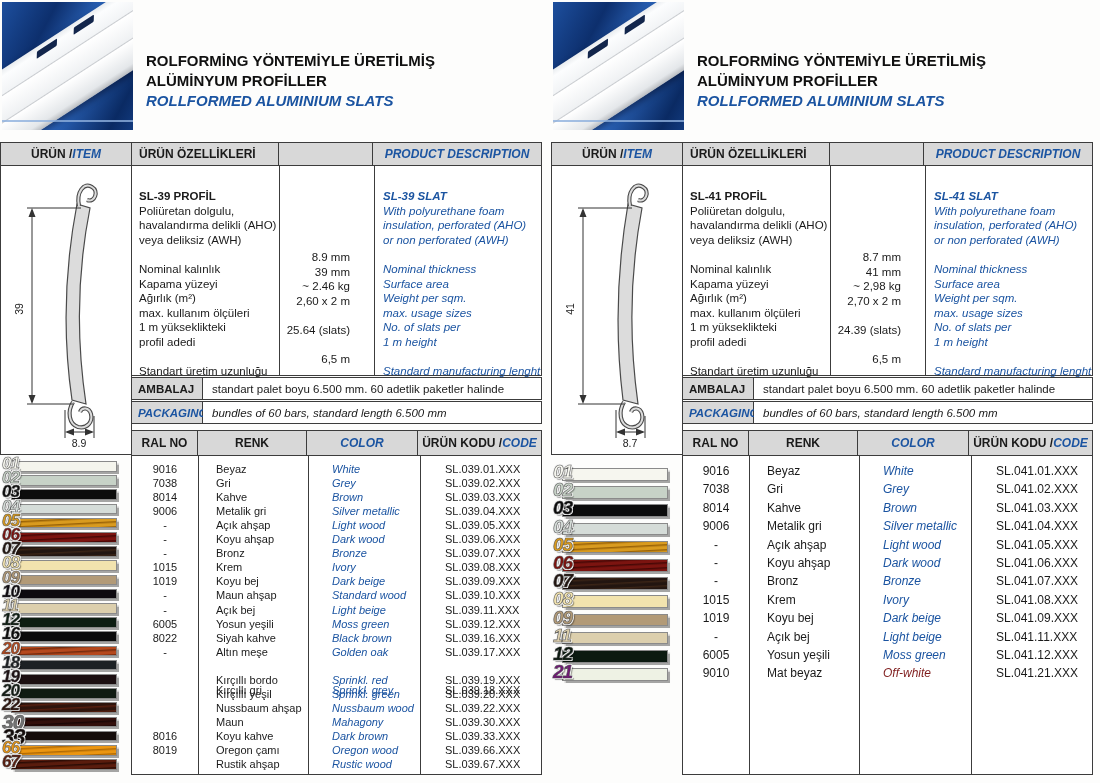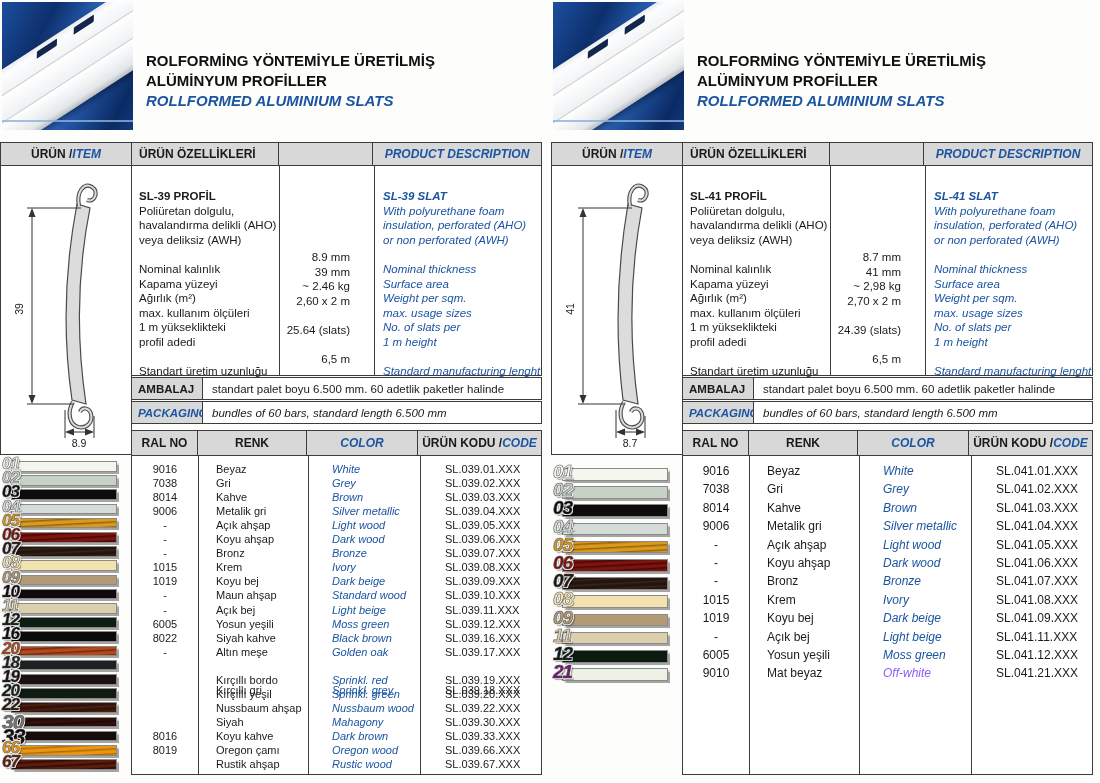--- a/index.html
+++ b/index.html
@@ -322,21 +322,21 @@
         <span class="c-code">SL.039.20.XXX</span>
       </div>
       <div class="ct-row" style="top: 245.85px; height: 14.05px; font-size: 11px;">
         <span class="c-ral"></span>
         <span class="c-renk">Nussbaum ahşap</span>
         <span class="c-color" style="color: rgb(27, 84, 161);">Nussbaum wood</span>
         <span class="c-code">SL.039.22.XXX</span>
       </div>
       <div class="ct-row" style="top: 259.9px; height: 14.05px; font-size: 11px;">
         <span class="c-ral"></span>
-        <span class="c-renk">Siyah</span>
+        <span class="c-renk">Maun</span>
         <span class="c-color" style="color: rgb(27, 84, 161);">Mahagony</span>
         <span class="c-code">SL.039.30.XXX</span>
       </div>
       <div class="ct-row" style="top: 273.95px; height: 14.05px; font-size: 11px;">
         <span class="c-ral">8016</span>
         <span class="c-renk">Koyu kahve</span>
         <span class="c-color" style="color: rgb(27, 84, 161); font-style: italic;">Dark brown</span>
         <span class="c-code">SL.039.33.XXX</span>
       </div>
       <div class="ct-row" style="top: 288px; height: 14.05px; font-size: 11px;">
@@ -630,21 +630,21 @@
       </div>
       <div class="ct-row" style="top: 192px; height: 18.4px; font-size: 12px;">
         <span class="c-ral">6005</span>
         <span class="c-renk">Yosun yeşili</span>
         <span class="c-color" style="color: rgb(27, 84, 161);">Moss green</span>
         <span class="c-code">SL.041.12.XXX</span>
       </div>
       <div class="ct-row" style="top: 210.4px; height: 18.4px; font-size: 12px;">
         <span class="c-ral">9010</span>
         <span class="c-renk">Mat  beyaz</span>
-        <span class="c-color" style="color: #8b5cf6; text-align: center;">Off-white</span>
+        <span class="c-color" style="color: #7f1d1d; text-align: center;">Off-white</span>
         <span class="c-code">SL.041.21.XXX</span>
       </div>
     </div>
 
   <div class="swatches" style="top:466px;height:230px;">
       <div class="sw-item" style="top: 0px; height: 18.2px;">
         <div class="sw-bar" style="height: 12.5px; top: 2px; background: rgb(246, 246, 239);"></div>
         <div class="sw-num" style="font-size: 19px; color: rgb(246, 246, 239);">01</div>
       </div>
       <div class="sw-item" style="top: 18.2px; height: 18.2px;">

